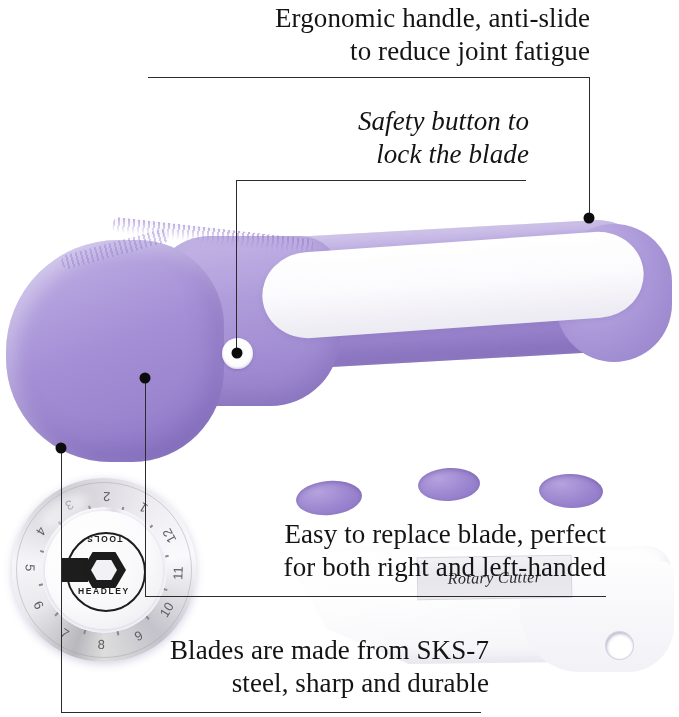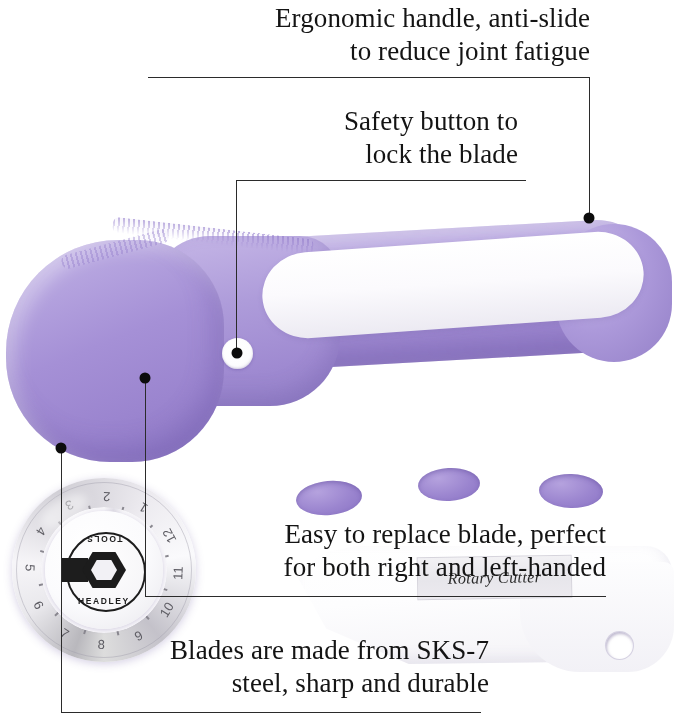--- a/index.html
+++ b/index.html
@@ -177,21 +177,21 @@
     position:absolute;left:50px;top:80px;width:26px;height:24px;background:#1d1d1d;
   }
   .logo-word{
     position:absolute;left:54px;top:54px;width:76px;height:76px;
     font-family:"Liberation Sans","DejaVu Sans",sans-serif;
     font-size:8.5px;font-weight:700;letter-spacing:1.6px;color:#1d1d1d;
     pointer-events:none;
   }
   .logo-word span{position:absolute;left:0;right:0;text-align:center;}
   .logo-top{top:2px;transform:rotate(180deg);}
-  .logo-bot{bottom:2px;}
+  .logo-bot{bottom:12px;}
 
   
   .tick{
     position:absolute;left:50%;top:50%;width:0;height:0;
     font-family:"Liberation Sans","DejaVu Sans",sans-serif;
     font-size:13px;color:#5d5c63;
   }
   .tick b{
     position:absolute;left:-11px;width:22px;text-align:center;
     font-weight:400;display:block;
@@ -300,21 +300,21 @@
 
     <div class="sheen" style="left:330px;top:196px;width:160px;height:12px;transform:rotate(-4deg);opacity:.55;"></div>
   </div>
 
   <div id="callout-layer">
       <div class="caption" style="left: 148px; top: 2px; width: 442px;">Ergonomic handle, anti-slide
 to reduce joint fatigue</div>
       <div class="rule h" style="left: 148px; top: 77px; width: 441px;"></div>
       <div class="rule v" style="left: 589px; top: 77px; height: 141px;"></div>
       <div class="dot" style="left: 589px; top: 218px;"></div>
-      <div class="caption" style="left: 228px; top: 105px; width: 290px;">Safety button to
+      <div class="caption" style="left: 239px; top: 105px; width: 290px; font-style: italic;">Safety button to
 lock the blade</div>
       <div class="rule h" style="left: 236px; top: 180px; width: 290px;"></div>
       <div class="rule v" style="left: 236px; top: 180px; height: 173px;"></div>
       <div class="dot" style="left: 237px; top: 353px;"></div>
       <div class="caption" style="left: 145px; top: 518px; width: 461px;">Easy to replace blade, perfect
 for both right and left-handed</div>
       <div class="rule h" style="left: 145px; top: 596px; width: 461px;"></div>
       <div class="rule v" style="left: 145px; top: 378px; height: 218px;"></div>
       <div class="dot" style="left: 145px; top: 378px;"></div>
       <div class="caption" style="left: 61px; top: 634px; width: 420px; padding-left: 8px;">Blades are made from SKS-7

